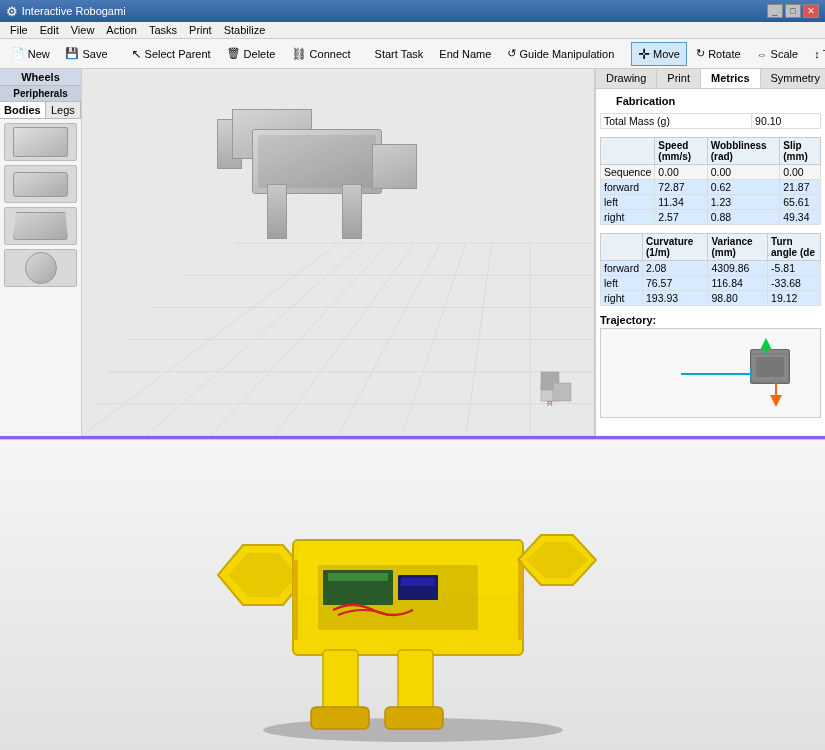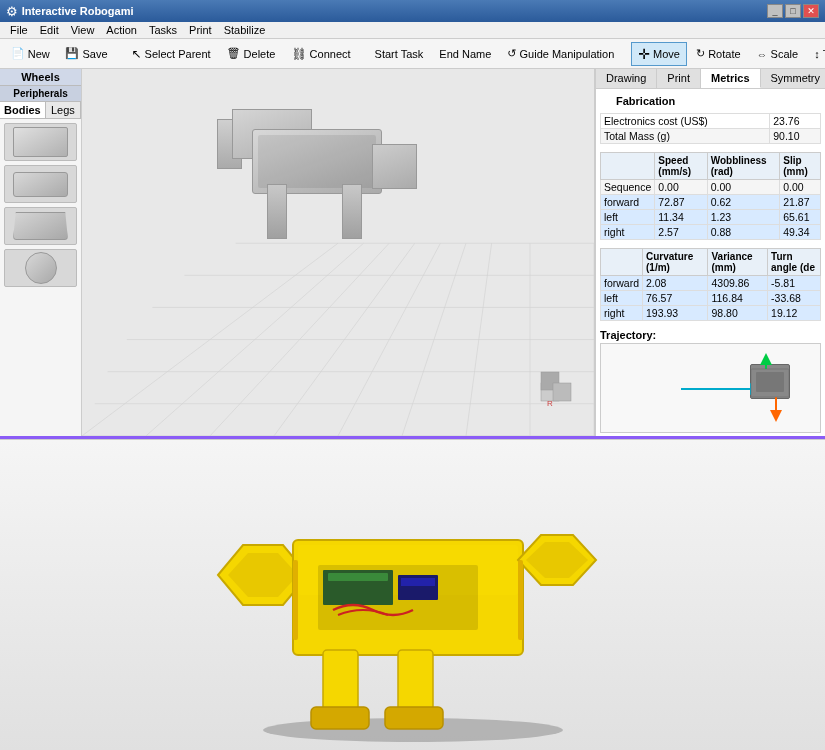--- a/index.html
+++ b/index.html
@@ -9,21 +9,21 @@
     .title-bar {
       background: linear-gradient(to bottom, #4a7ab5, #2a5a9a);
       color: white;
       padding: 3px 6px;
       display: flex;
       align-items: center;
       justify-content: space-between;
       height: 22px;
     }
     .title-bar-left { display: flex; align-items: center; gap: 4px; }
-    .title-bar-title { font-size: 11px; font-weight: bold; }
+    .title-bar-title { font-size: 11px; font-weight: normal; }
     .title-bar-controls { display: flex; gap: 2px; }
     .title-bar-btn {
       width: 16px; height: 14px;
       background: #c0c0c0;
       border: 1px solid #888;
       display: flex; align-items: center; justify-content: center;
       font-size: 9px; cursor: pointer; color: #333;
     }
     .title-bar-btn.close { background: #e05050; color: white; }
 
@@ -540,24 +540,20 @@
         <div class="right-tab">Drawing</div>
         <div class="right-tab">Print</div>
         <div class="right-tab active">Metrics</div>
         <div class="right-tab">Symmetry</div>
       </div>
       <div class="right-content">
 
         <div class="section-header">Fabrication</div>
         <table class="data-table">
           <tbody>
-          <tr>
-            <td>Electronics cost (US$)</td>
-            <td>23.76</td>
-          </tr>
           <tr>
             <td>Total Mass (g)</td>
             <td>90.10</td>
           </tr>
         </tbody>
           </table>
 
         <table class="data-table">
           <tbody>
               <tr>

